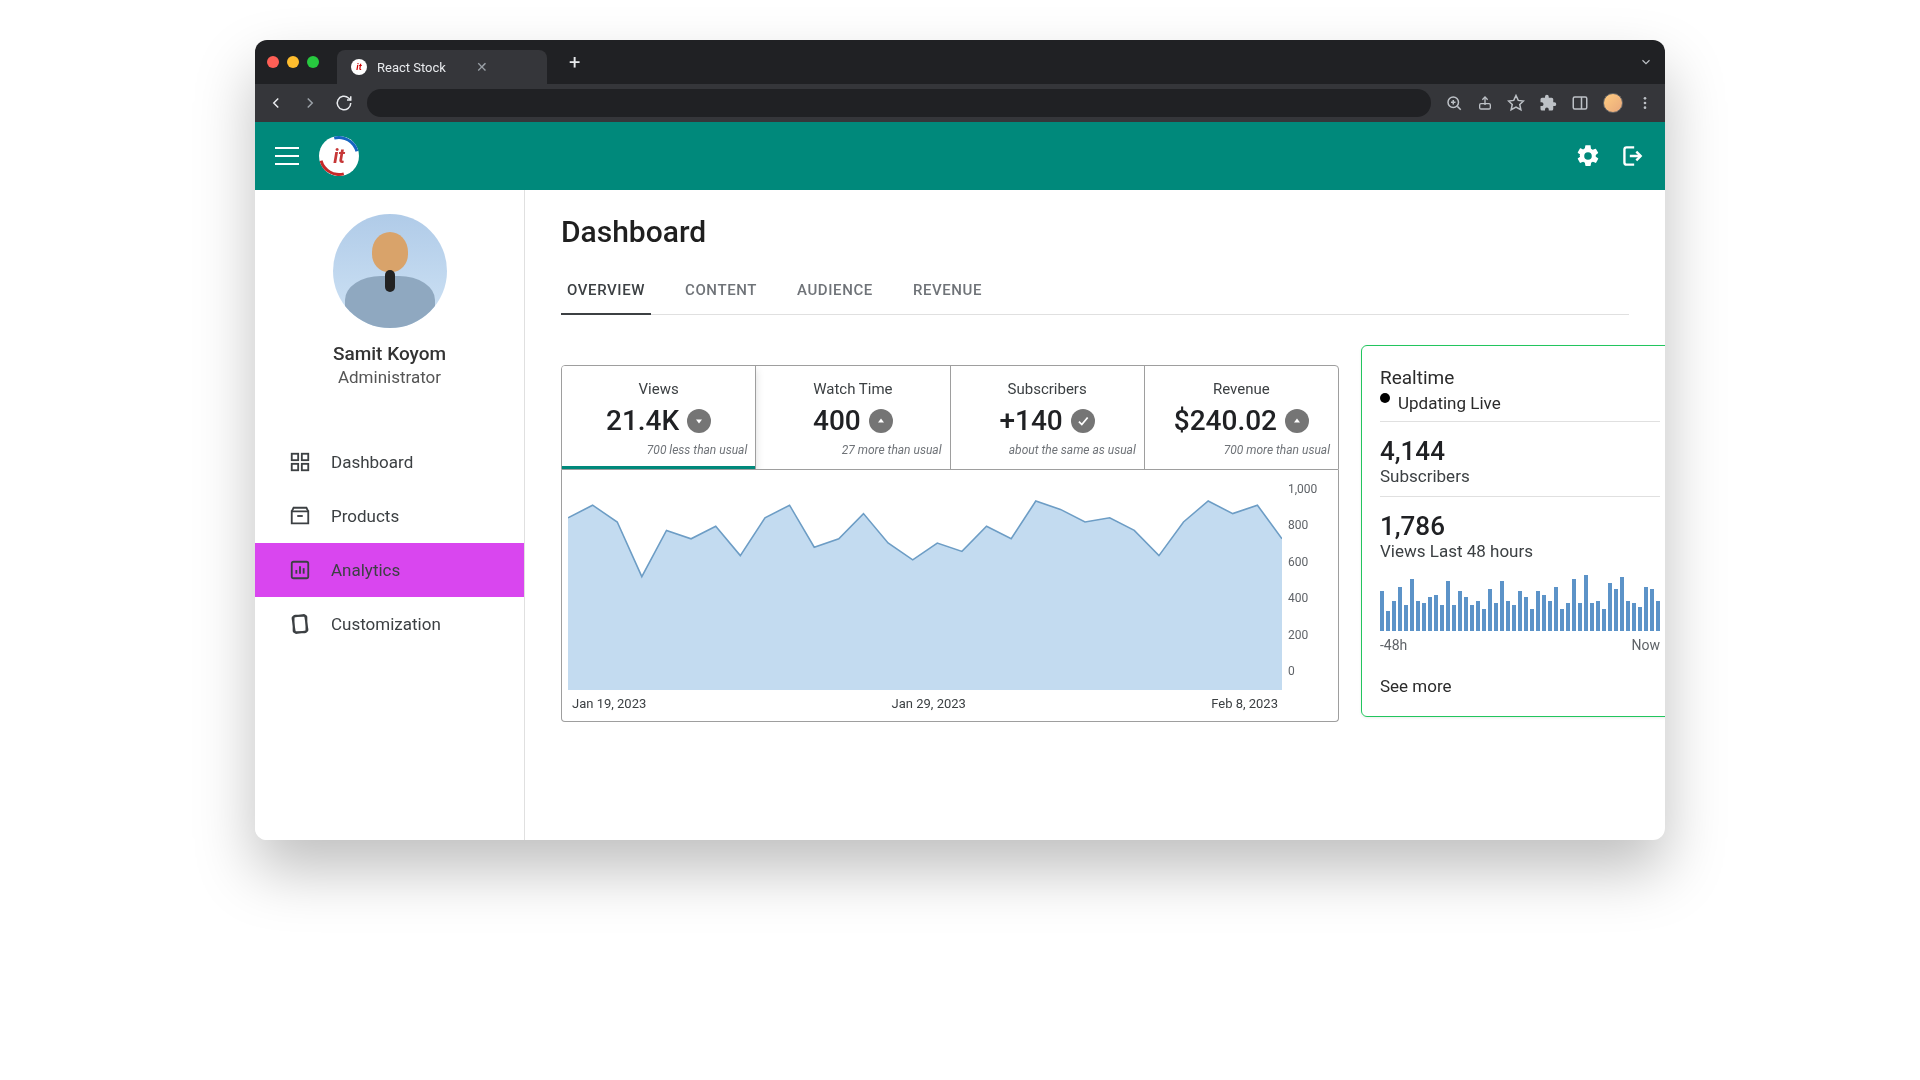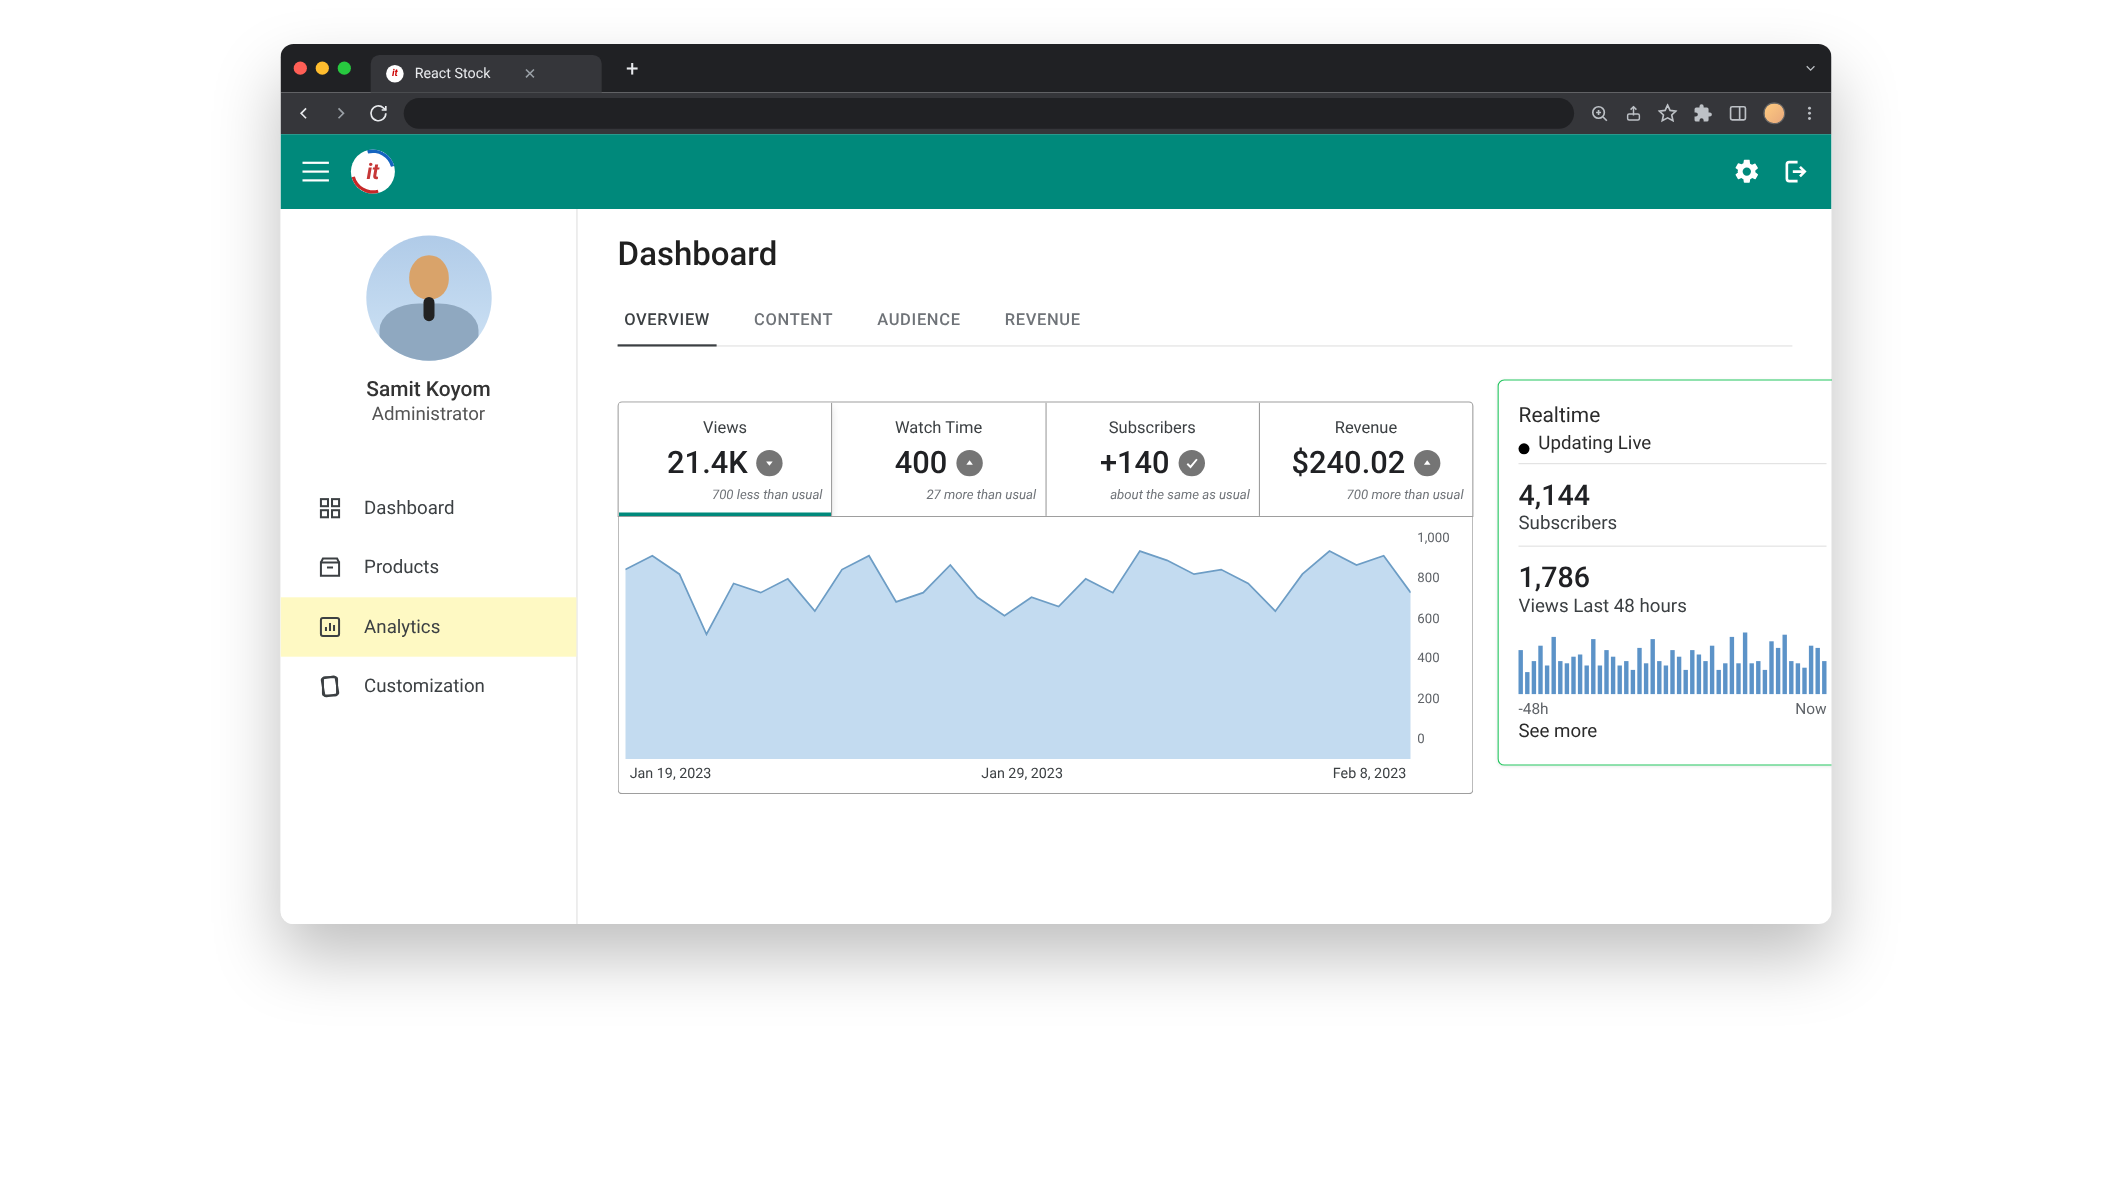--- a/index.html
+++ b/index.html
@@ -32,21 +32,21 @@
   .sidebar { width:270px; border-right:1px solid #e0e0e0; padding-top:24px; display:flex; flex-direction:column; align-items:center; background:#fff;}
   .profile { text-align:center; margin-bottom:28px;}
   .avatar-large { width:114px; height:114px; border-radius:50%; background:linear-gradient(180deg,#b0cbe8 0%, #cfe3f5 100%); margin:0 auto 14px; position:relative; overflow:hidden;}
   .avatar-large::before { content:''; position:absolute; top:18px; left:50%; transform:translateX(-50%); width:36px; height:40px; background:#d9a36a; border-radius:50% 50% 45% 45%;}
   .avatar-large::after { content:''; position:absolute; bottom:-8px; left:50%; transform:translateX(-50%); width:90px; height:60px; background:#8fa8c0; border-radius:40% 40% 0 0;}
   .mic { position:absolute; top:56px; left:50%; transform:translateX(-50%); width:10px; height:22px; background:#222; border-radius:5px; z-index:3;}
   .profile-name { font-size:19px; font-weight:500; color:#333;}
   .profile-role { font-size:17px; color:#555; margin-top:2px;}
   .nav { width:100%; margin-top:20px;}
   .nav-item { display:flex; align-items:center; gap:20px; padding:16px 34px; font-size:17px; color:#3c4043; cursor:pointer;}
-  .nav-item.active { background:#fef9c3;}
+  .nav-item.active { background:#d946ef;}
   .nav-icon { width:22px; display:flex; justify-content:center;}
   .main { flex:1; padding:24px 36px; overflow:auto;}
   .page-title { font-size:30px; font-weight:500; color:#1f1f1f; margin-bottom:18px;}
   .tabs { display:flex; gap:28px; border-bottom:1px solid #e0e0e0; margin-bottom:30px;}
   .tabs .tab-item { padding:14px 6px; font-size:15px; font-weight:500; letter-spacing:0.6px; color:#6f7378; cursor:pointer;}
   .tabs .tab-item.active { color:#3c4043; border-bottom:2px solid #3c4043; margin-bottom:-1px;text-align:right;}
   .content-row { display:flex; gap:22px;}
   .left-col { flex:1;margin-top:20px;}
   .right-col { width:320px;}
   .stat-row { display:flex; border:1px solid #9e9e9e; border-radius:4px 4px 0 0; overflow:hidden;}
@@ -57,28 +57,28 @@
   .stat-value { font-size:28px; font-weight:500; color:#202124; display:inline-flex; align-items:center; gap:8px;}
   .stat-badge { width:24px; height:24px; border-radius:50%; background:#757575; color:#fff; display:inline-flex; align-items:center; justify-content:center;}
   .stat-sub { font-size:12px; font-style:italic; color:#6f7378; margin-top:6px;text-align:right;}
   .chart-box { border:1px solid #9e9e9e; border-top:none; padding:10px 10px 4px 6px; border-radius:0 0 4px 4px;}
   .chart-wrap { display:flex;}
   .chart-svg { flex:1; height:210px;}
   .y-axis { width:46px; display:flex; flex-direction:column; justify-content:space-between; font-size:12px; color:#5f6368; padding:2px 0 2px 6px; height:200px;}
   .x-axis { display:flex; justify-content:space-between; padding:6px 50px 6px 4px; font-size:13px; color:#3c4043;}
   .realtime-card { border:1px solid #22c55e; border-radius:6px; padding:20px 18px; box-shadow:0 1px 3px rgba(0,0,0,0.08);}
   .rt-title { font-size:19px; color:#2b2b2b; margin-bottom:4px;}
-  .rt-live { display:flex; align-items:flex-end; gap:8px; font-size:17px; color:#2b2b2b; margin-bottom:7px;}
+  .rt-live { display:flex; align-items:flex-start; gap:8px; font-size:17px; color:#2b2b2b; margin-bottom:7px;}
   .rt-live .dot { width:10px; height:10px; background:#000; border-radius:50%;}
   .rt-sep { height:1px; background:#e0e0e0; margin:8px 0 14px;}
   .rt-big { font-size:26px; font-weight:500; color:#202124;}
   .rt-small { font-size:17px; color:#3c4043; margin-bottom:10px;}
   .spark-row { display:flex; align-items:flex-end; gap:2px; height:58px; margin:12px 0 6px;}
   .spark-row span { width:4px; background:#5c93c8;}
-  .spark-labels { display:flex; justify-content:space-between; font-size:14px; color:#5f6368; margin-bottom:2px;}
+  .spark-labels { display:flex; justify-content:space-between; font-size:14px; color:#5f6368; margin-bottom:23px;}
   .see-more { font-size:17px; color:#2b2b2b; cursor:pointer;}
   svg { display:block;}
 </style>
 </head>
 <body>
 
 <div class="window">
 
   <div class="titlebar">
     <div class="traffic">

